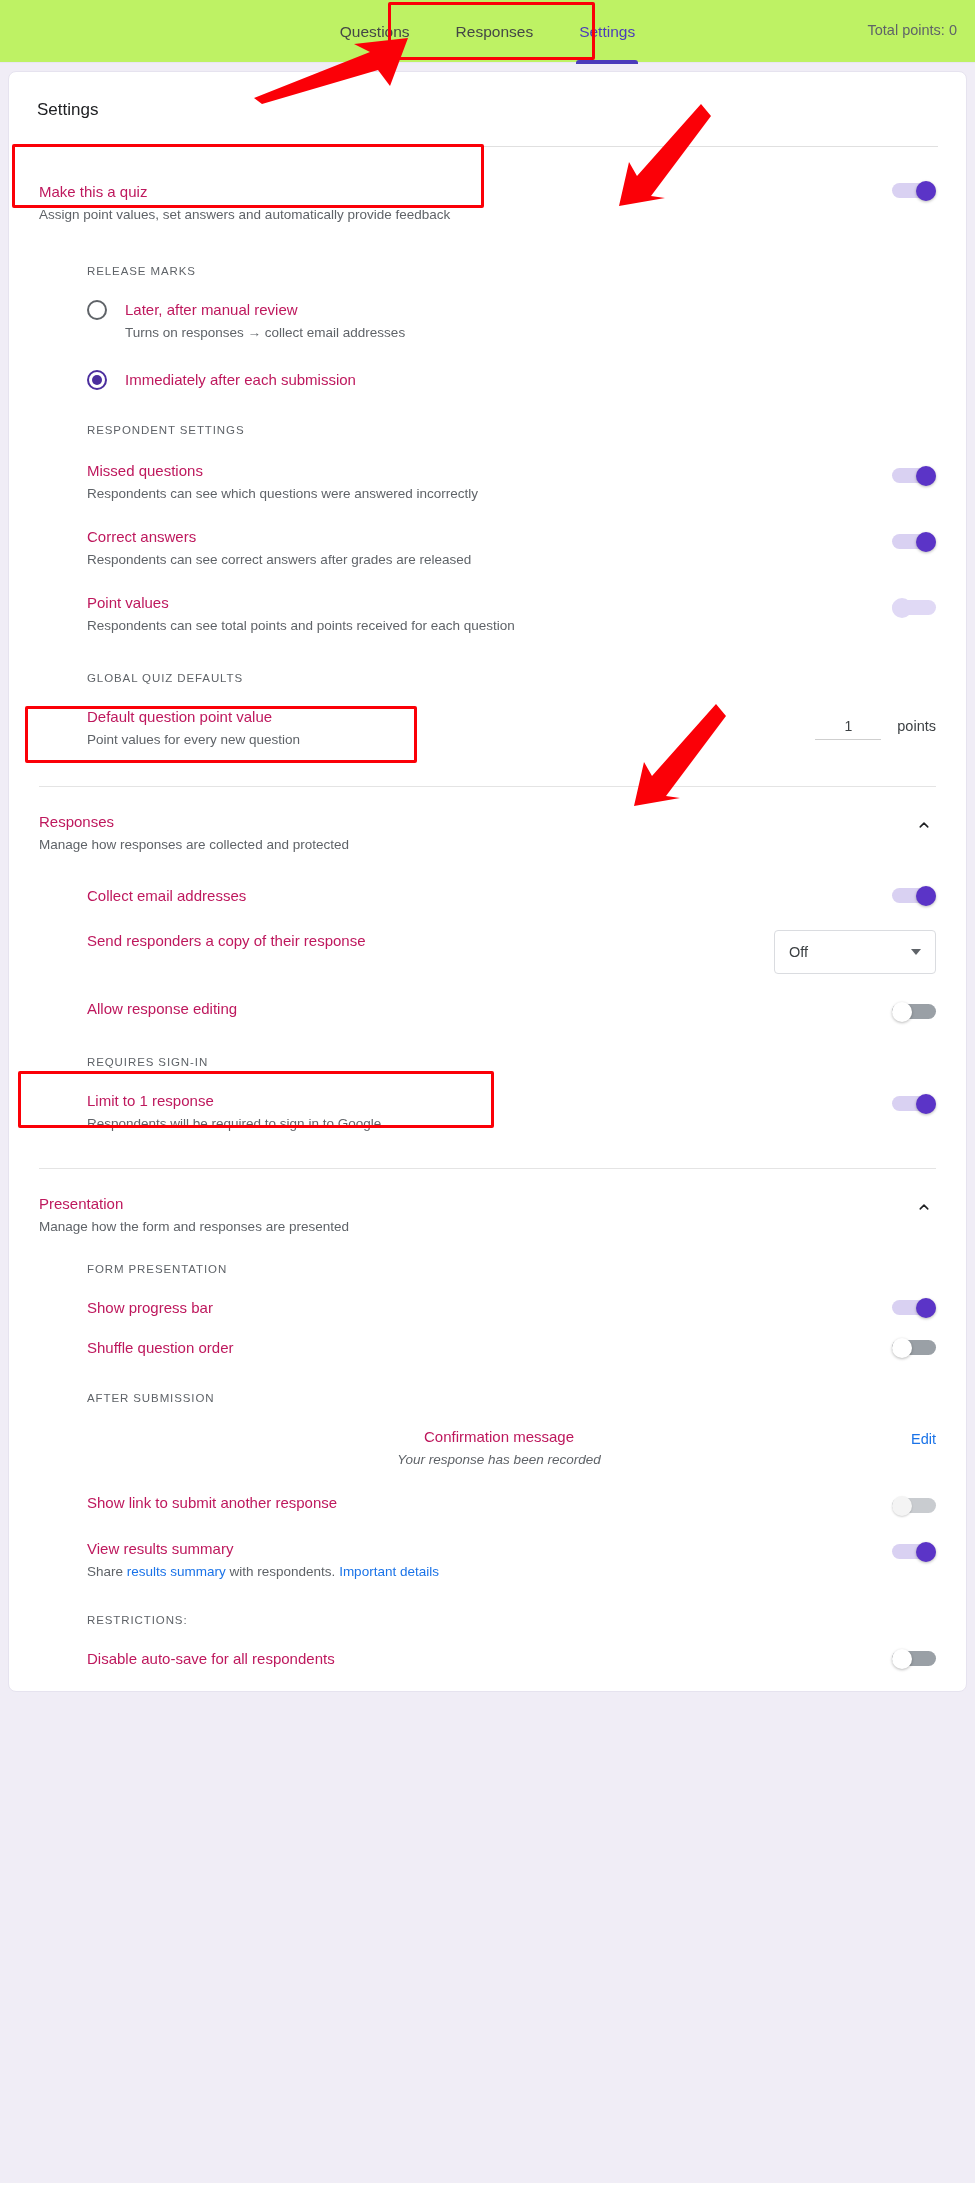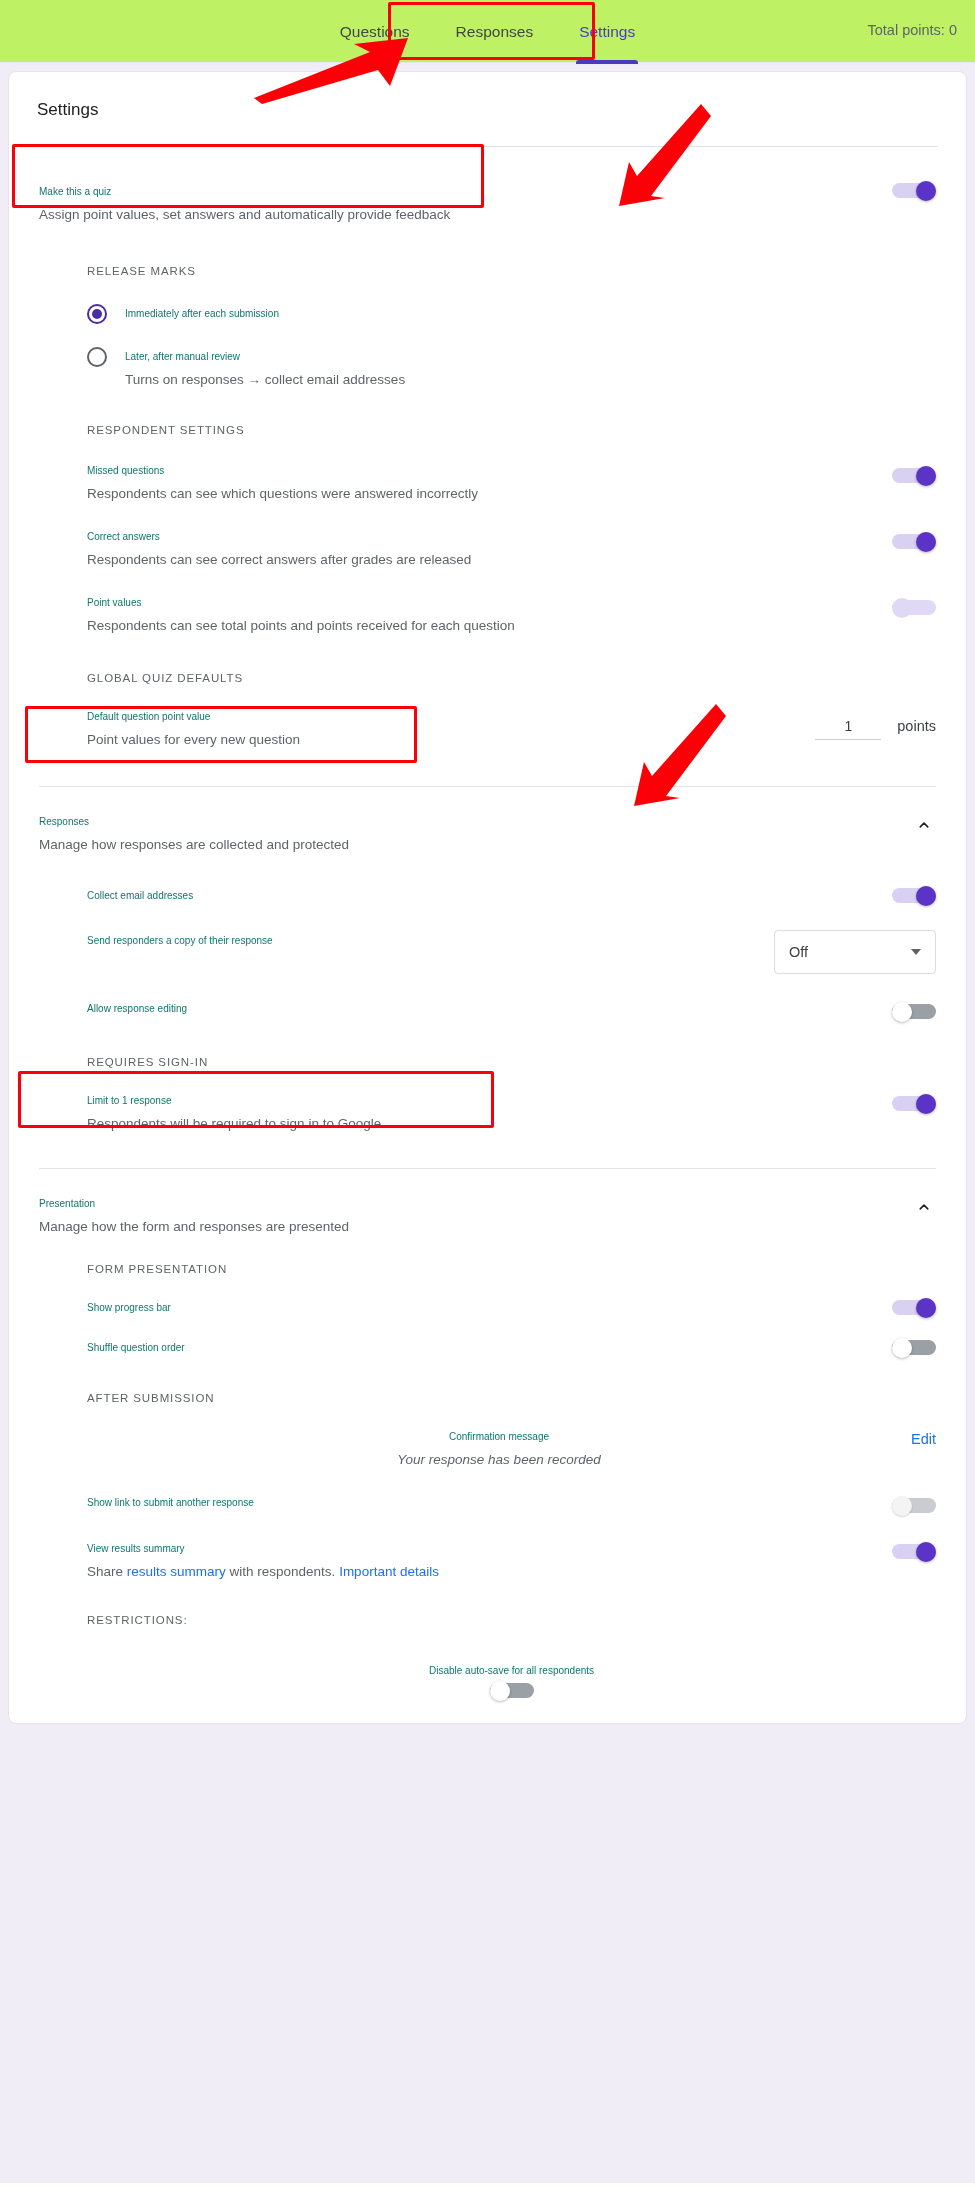--- a/index.html
+++ b/index.html
@@ -89,22 +89,22 @@
   .row {
     display: flex;
     align-items: flex-start;
     justify-content: space-between;
     padding: 0 30px 0 0;
   }
   .row-text { flex: 1 1 auto; min-width: 0; }
   .row-ctrl { flex: 0 0 auto; display: flex; align-items: center; }
 
   .lbl {
-    font-size: 10px;
-    color: #0f766e;
+    font-size: 15px;
+    color: #be185d;
     line-height: 21px;
   }
   .sub {
     font-size: 13.5px;
     color: #5f6368;
     line-height: 20px;
     margin-top: 3px;
   }
   .sub.italic { font-style: italic; }
   .sub b { font-weight: 700; color: #5f6368; }
@@ -261,34 +261,34 @@
         <div class="toggle on">
           <div class="track"></div>
           <div class="thumb"></div>
         </div>
       </div>
     </div>
 
     <div class="indent" style="padding-top:18px;">
       <div class="section-head">Release marks</div>
 
-      <div class="radio-row" style="margin-top:26px;">
-        <div class="radio sel"></div>
-        <div class="radio-label">
-          <div class="lbl">Immediately after each submission</div>
-        </div>
-      </div>
-
       <div class="radio-row" style="margin-top:22px;">
         <div class="radio"></div>
         <div class="radio-label">
           <div class="lbl">Later, after manual review</div>
           <div class="sub">Turns on responses → collect email addresses</div>
         </div>
       </div>
+
+      <div class="radio-row" style="margin-top:26px;">
+        <div class="radio sel"></div>
+        <div class="radio-label">
+          <div class="lbl">Immediately after each submission</div>
+        </div>
+      </div>
     </div>
 
     <div class="indent" style="padding-top:34px; padding-right:0;">
       <div class="section-head">Respondent settings</div>
 
       <div class="row" style="margin-top:24px;">
         <div class="row-text">
           <div class="lbl">Missed questions</div>
           <div class="sub">Respondents can see which questions were answered incorrectly</div>
         </div>
@@ -488,21 +488,21 @@
         <div class="row-ctrl" style="padding-top:4px;">
           <div class="toggle on">
             <div class="track"></div>
             <div class="thumb"></div>
           </div>
         </div>
       </div>
 
       <div class="section-head" style="margin-top:32px;">Restrictions:</div>
 
-      <div class="row" style="margin-top:34px; align-items:center;flex-direction:column;">
+      <div class="row" style="margin-top:22px; align-items:center;">
         <div class="row-text">
           <div class="lbl">Disable auto-save for all respondents</div>
         </div>
         <div class="row-ctrl">
           <div class="toggle off">
             <div class="track"></div>
             <div class="thumb"></div>
           </div>
         </div>
       </div>

